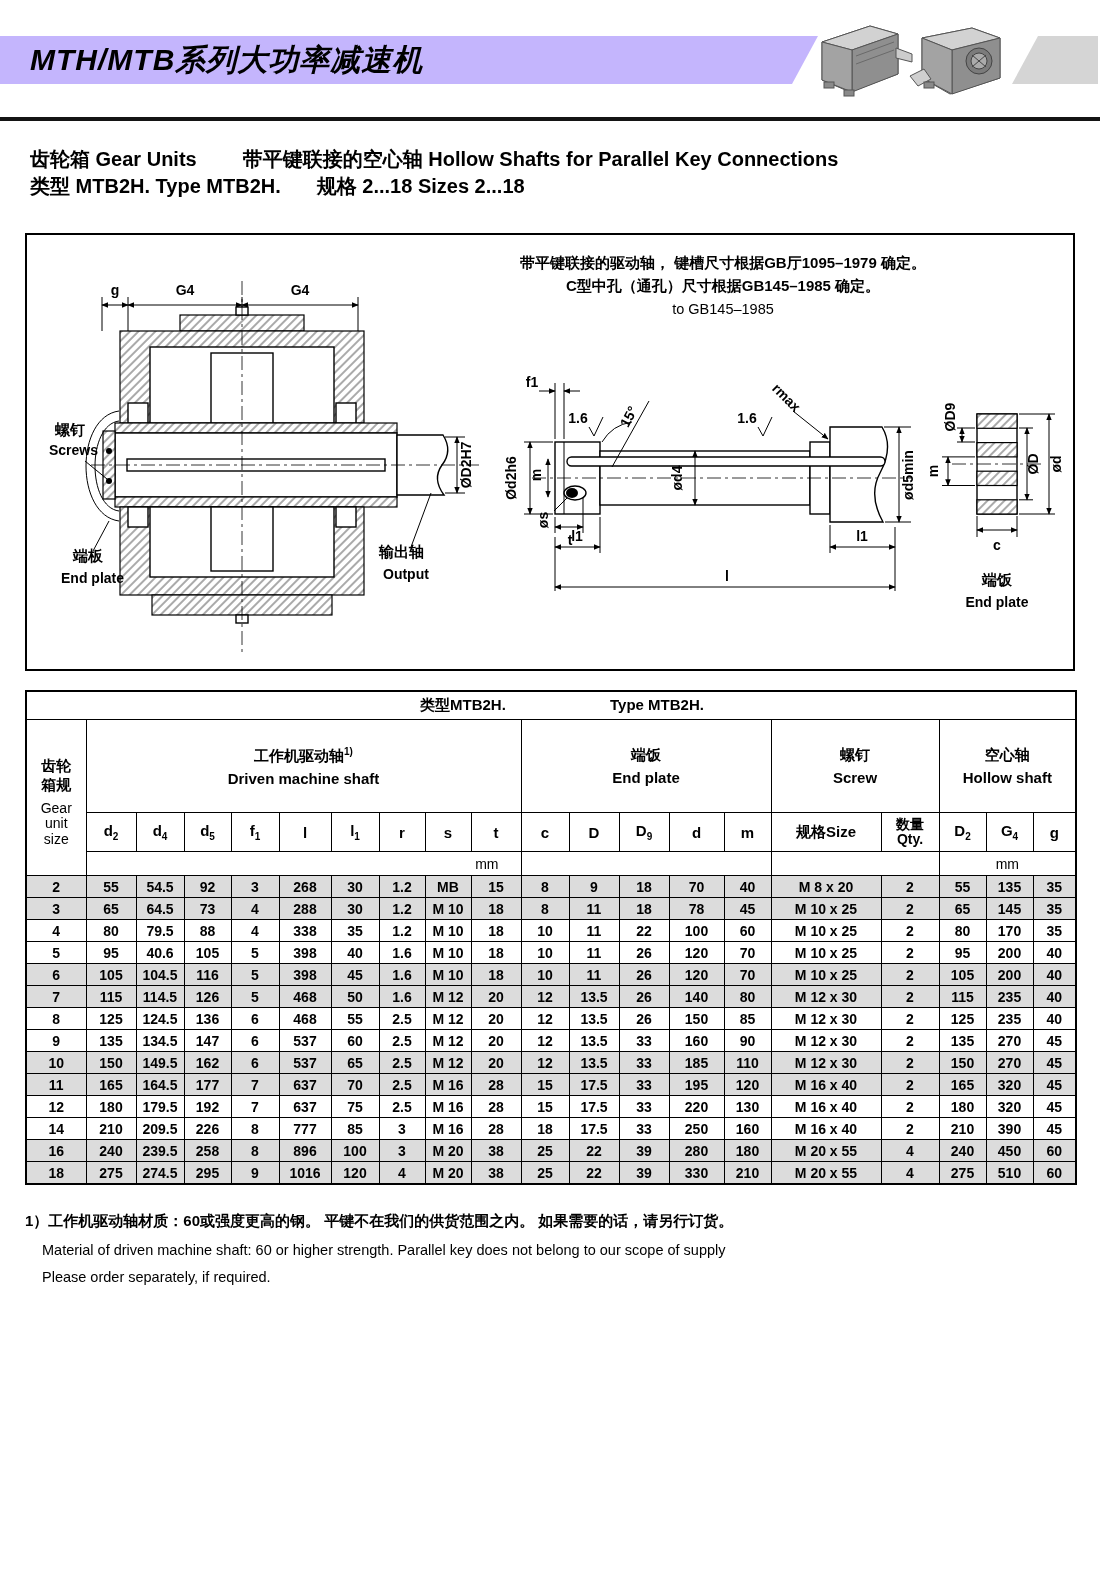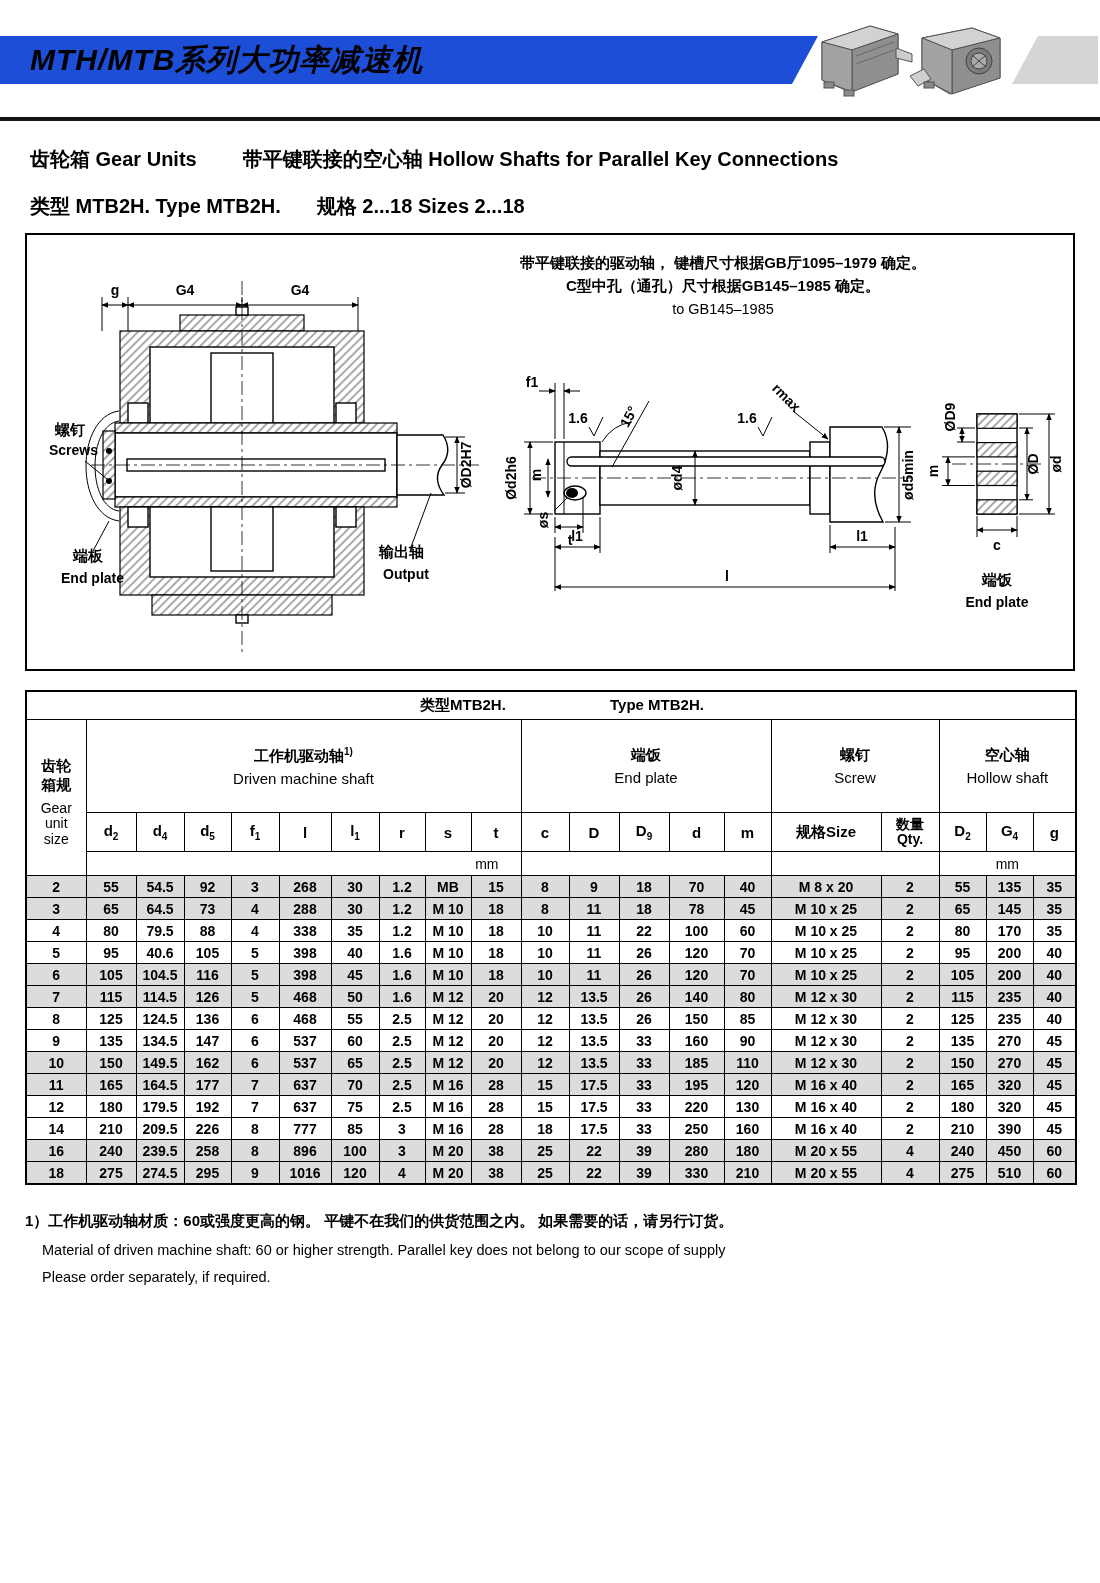--- a/index.html
+++ b/index.html
@@ -1,32 +1,32 @@
 <!DOCTYPE html>
 <html><head>
 <meta charset="utf-8">
 <style>
   html,body{margin:0;padding:0;background:#fff;}
   body{width:1100px;height:1583px;position:relative;overflow:hidden;
        font-family:"Liberation Sans", sans-serif;color:#000;}
 
   
-  .banner{position:absolute;top:36px;left:0;width:818px;height:48px;background:#1d4ed8;
+  .banner{position:absolute;top:36px;left:0;width:818px;height:48px;background:#c4b5fd;
           clip-path:polygon(0 0,100% 0,calc(100% - 26px) 100%,0 100%);}
   .banner h1{margin:0;font-size:30px;font-style:italic;font-weight:bold;
              line-height:48px;padding-left:30px;letter-spacing:1px;white-space:nowrap;}
   .banner-slice{position:absolute;top:36px;left:1012px;width:86px;height:48px;background:#d5d5d5;
           clip-path:polygon(26px 0,100% 0,100% 100%,0 100%);}
   .products{position:absolute;top:12px;left:810px;width:205px;height:100px;}
   .rule{position:absolute;top:117px;left:0;width:1100px;height:4px;background:#141414;}
 
   
   .headings{position:absolute;top:146px;left:30px;font-size:20px;font-weight:600;}
   .headings .hline{display:flex;white-space:nowrap;}
-  .headings .hline + .hline{margin-top:20px;}
+  .headings .hline + .hline{}
   .headings .gap1{width:46px;} .headings .gap2{width:36px;}
 
   
   .diagram-box{position:absolute;top:233px;left:25px;width:1046px;height:434px;
                border:2px solid #000;background:#fff;}
   .draw{position:absolute;left:0;top:0;width:1046px;height:430px;}
   .notes{position:absolute;top:16px;left:416px;width:560px;text-align:center;line-height:1.56;}
   .notes .zh{font-weight:700;font-size:15px;}
   .notes .en{font-weight:400;font-size:14.5px;}
 
@@ -41,21 +41,21 @@
   
   .spec-table{position:absolute;top:690px;left:25px;width:1050px;border-collapse:collapse;
               table-layout:fixed;border:2.5px solid #000;}
   .spec-table td,.spec-table th{border:1.8px solid #000;text-align:center;padding:0;
               font-size:14px;overflow:hidden;}
   .type-row td{height:27px;text-align:left;font-weight:700;font-size:15px;}
   .type-row .t1{display:inline-block;margin-left:393px;}
   .type-row .t2{display:inline-block;margin-left:100px;}
   .group-row td{height:92px;vertical-align:middle;}
   .group-row .zh{font-weight:700;font-size:15px;}
-  .group-row .en{font-weight:400;font-size:15px;margin-top:4px;}
+  .group-row .en{font-weight:700;font-size:15px;margin-top:4px;}
   .group-row sup{font-size:10px;font-weight:700;}
   .gear-col{vertical-align:top;}
   .gear-col .zh{font-weight:700;font-size:15px;line-height:1.25;margin-top:10px;}
   .gear-col .en{font-weight:400;font-size:14px;line-height:1.12;margin-top:6px;
                 width:42px;margin-left:auto;margin-right:auto;word-spacing:999px;}
   .colhead-row th{height:38px;font-size:15px;font-weight:700;}
   .colhead-row sub{font-size:10px;}
   .colhead-row .two{line-height:1.05;font-size:14px;}
   .units-row td{height:23px;font-weight:400;font-size:14px;}
   .units-row .u-right{text-align:right;padding-right:22px;}

